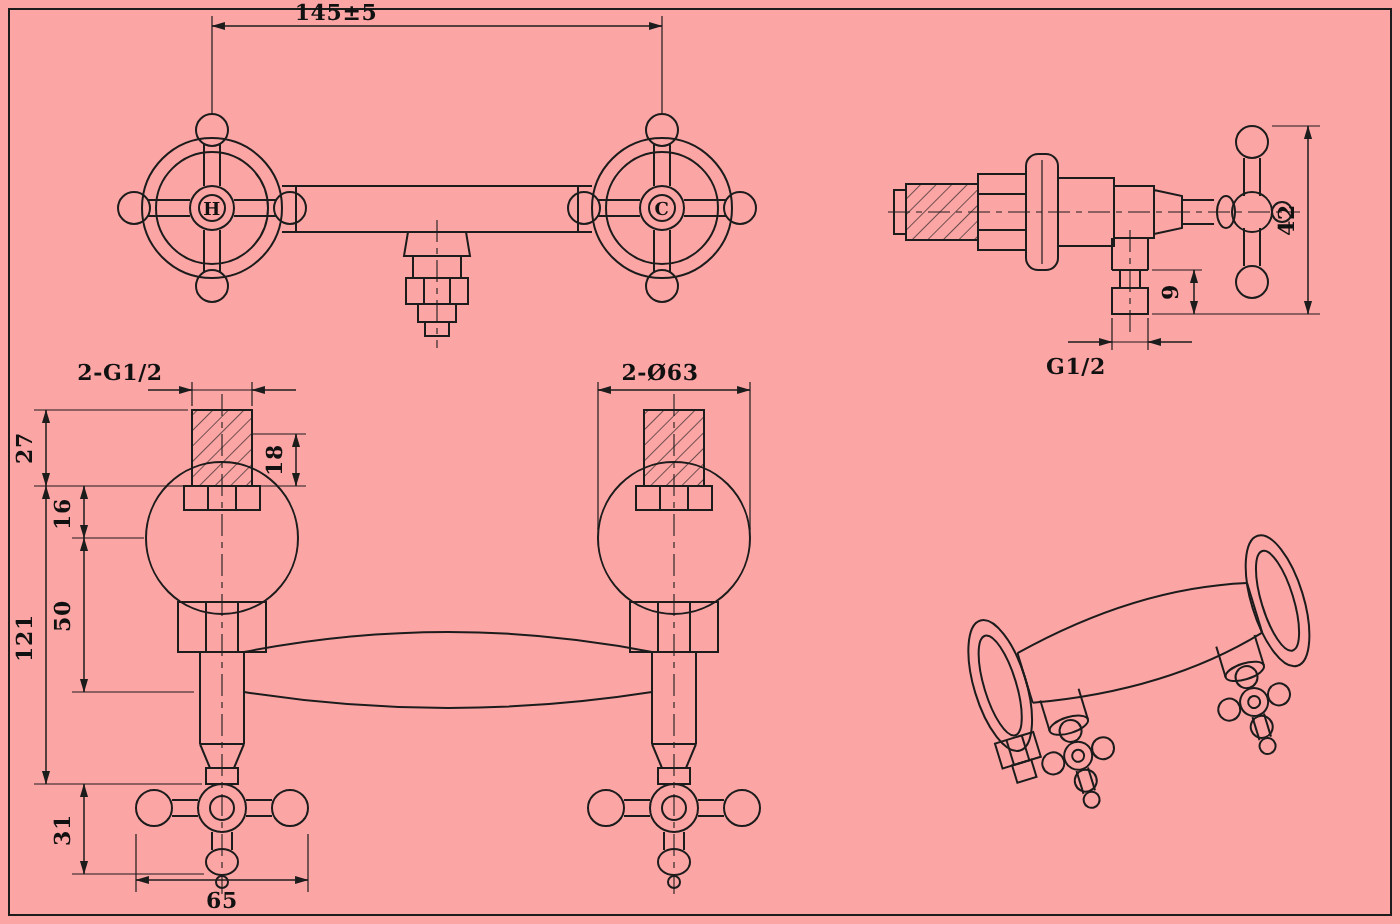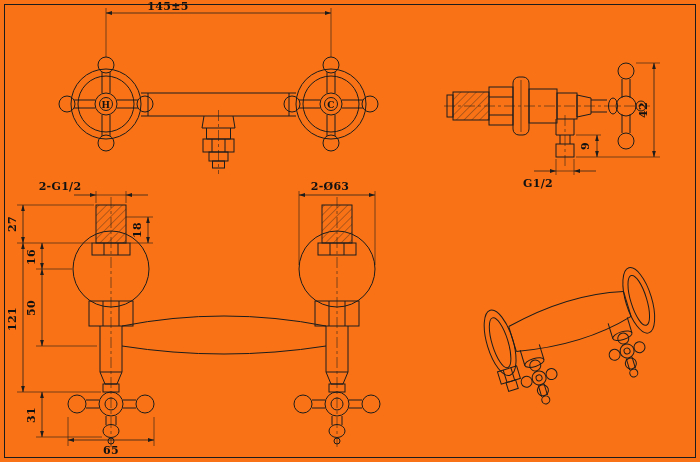--- a/index.html
+++ b/index.html
@@ -1,16 +1,16 @@
 <!DOCTYPE html>
 <html><head>
 <meta charset="utf-8">
 <style>
   html,body{margin:0;padding:0;background:#e9e9e9;}
-  .sheet{position:relative;width:700px;height:462px;background:#f97316;overflow:hidden;
+  .sheet{position:relative;width:700px;height:462px;background:#fca5a5;overflow:hidden;
          font-family:"DejaVu Serif",serif;}
   svg{display:block;}
   svg text{fill:#111;stroke:none;font:700 11px "DejaVu Serif",serif;letter-spacing:.3px;}
   svg text.hc{font:700 9px "DejaVu Serif",serif;}
   .thin{stroke-width:.6;}
   .dl{stroke-width:.75;}
   .cl{stroke-width:.55;stroke-dasharray:11 3 3 3;}
 </style>
 </head>
 <body>

